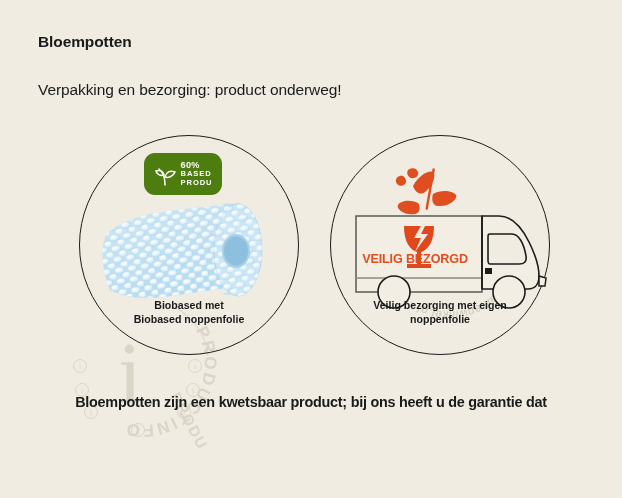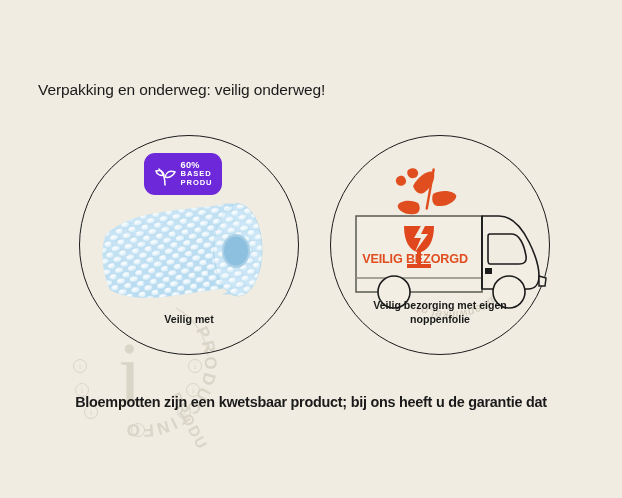--- a/index.html
+++ b/index.html
@@ -95,21 +95,21 @@
     box-sizing: border-box;
   }
 
   
   .plant-badge {
     position: absolute;
     left: 64px;
     top: 17px;
     width: 78px;
     height: 42px;
-    background: #6d28d9;
+    background: #4d7c0f;
     border-radius: 11px;
     display: flex;
     align-items: center;
     justify-content: center;
     gap: 3px;
   }
   .plant-badge .leaf-ico { flex: 0 0 auto; }
   .badge-text {
     color: #ffffff;
     font-size: 7.6px;
@@ -212,21 +212,22 @@
         <textPath href="#brandArc" startOffset="56%">tuinplantenwinkel.nl • gegarandeerd A-kwaliteit •</textPath>
       </text>
       <g fill="none" stroke="#ded9ca" stroke-width="2">
         <path d="M 52,58 c 8,-6 20,-6 27,2 c 6,6 6,16 1,22 c -6,7 -18,7 -25,1"></path>
         <path d="M 58,74 c 7,-5 17,-5 23,2 c 5,6 4,15 -2,20"></path>
         <path d="M 66,92 c 6,-4 15,-3 20,3"></path>
       </g>
     </svg>
   </div>
 
-  <div class="subtitle">Verpakking en onderweg: veilig onderweg!</div>
+  <div class="title">Bloempotten</div>
+  <div class="subtitle">Verpakking en bezorging: product onderweg!</div>
 
   <div class="circle circle-left">
 
     <div class="plant-badge">
       <svg class="leaf-ico" width="24" height="26" viewBox="0 0 24 26">
         <g fill="none" stroke="#ffffff" stroke-width="1.5" stroke-linecap="round">
           <path d="M11 24 C 11 17, 10 12, 5 8"></path>
           <path d="M11 16 C 14 17, 19 16, 21 11 C 16 9, 12 11, 11 16 Z"></path>
           <path d="M10 14 C 7 15, 3 14, 2 10 C 6 8.5, 9 10, 10 14 Z"></path>
         </g>
@@ -273,21 +274,22 @@
           <ellipse cx="148" cy="56" rx="24" ry="46"></ellipse>
         </clipPath>
       <g clip-path="url(#rollClip)">
         <rect x="118" y="6" width="62" height="102" fill="url(#bubbles)"></rect>
       </g>
       <ellipse cx="146" cy="57" rx="14" ry="17" fill="#a8cfe6"></ellipse>
       <ellipse cx="146" cy="57" rx="12" ry="14.5" fill="#8cc0de"></ellipse>
     </svg>
 
     <div class="circle-caption">
-      <span>Veilig met</span><br>
+      <span>Biobased met</span><br>
+      <span>Biobased noppenfolie</span>
     </div>
   </div>
 
   <div class="circle circle-right">
 
     <svg class="truck" viewBox="0 0 212 160">
 
       <g fill="#e04e20">
         <path d="M 77,30 C 83,19 93,14 97,16 C 100,18 98,29 89,36 C 85,39 80,38 77,30 Z"></path>
         <path d="M 97,38 C 106,33 117,35 120,39 C 122,43 113,51 102,50 C 97,50 95,44 97,38 Z"></path>

